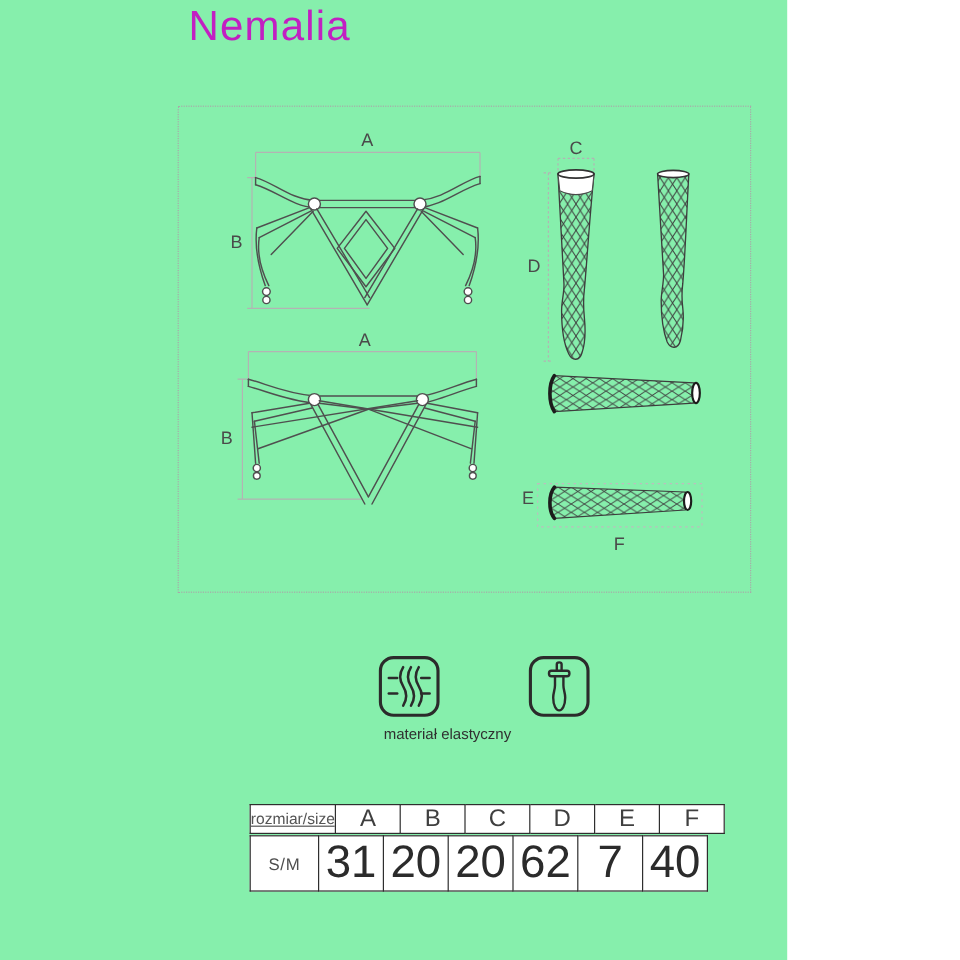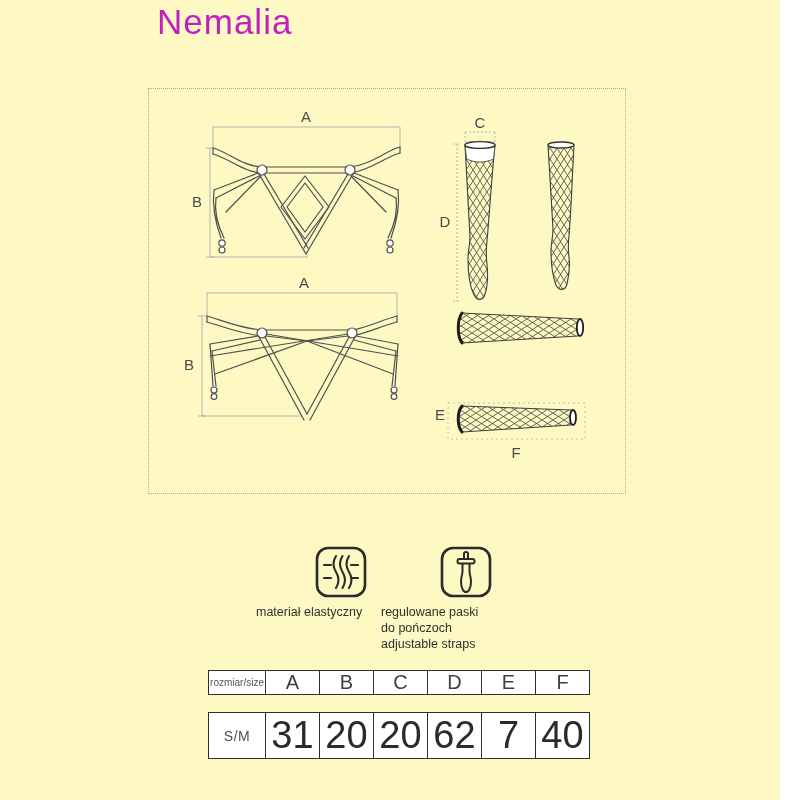--- a/index.html
+++ b/index.html
@@ -1,51 +1,51 @@
 <!DOCTYPE html>
 <html><head>
 <meta charset="utf-8">
 <style>
   html,body{margin:0;padding:0;background:#fff;}
-  .page{position:relative;width:780px;height:800px;background:#fef9c3;overflow:hidden;
+  .page{position:relative;width:656px;height:800px;background:#86efac;overflow:hidden;
         font-family:"Liberation Sans",sans-serif;}
 
   .title{position:absolute;left:157px;top:2px;margin:0;font-size:35px;font-weight:400;
          letter-spacing:1px;color:#c21fc2;}
 
   .dbox{position:absolute;left:148px;top:88px;width:478px;height:406px;
         border:1.5px dotted #a9a9a9;box-sizing:border-box;}
 
   svg{position:absolute;overflow:visible;}
   .svg-front{left:168px;top:110px;}
   .svg-back{left:158px;top:276px;}
   .svg-stockings{left:438px;top:115px;}
   .svg-tube1{left:450px;top:305px;}
   .svg-tube2{left:432px;top:392px;}
 
   .dimlabel{font-size:15px;fill:#4a4a4a;font-family:"Liberation Sans",sans-serif;}
   .belt{stroke:#4f4f4f;stroke-width:1.2;fill:none;stroke-linecap:round;stroke-linejoin:round;}
   .dims{stroke:#b3b3b3;stroke-width:1;fill:none;}
   .dash{stroke:#b3b3b3;stroke-width:1;fill:none;stroke-dasharray:2,2;}
 
-  .feature{position:absolute;top:545px;text-align:left;}
+  .feature{position:absolute;top:545px;text-align:right;}
   .feature-1{left:256px;width:170px;}
   .feature-2{left:381px;width:170px;}
   .feature .icon{position:static;display:block;margin:0 auto;}
   .caption{margin-top:5px;font-size:12.5px;line-height:16px;color:#2f2f2f;}
 
   .tbl{position:absolute;border-collapse:collapse;table-layout:fixed;background:#fff;}
   .tbl-head{left:208px;top:670px;}
-  .tbl-body{left:208px;top:712px;}
+  .tbl-body{left:208px;top:696px;}
   .tbl th,.tbl td{border:1.5px solid #2e2e2e;text-align:center;vertical-align:middle;
                   padding:0;overflow:hidden;}
   .c0{width:57px;}.c{width:54px;}
   .tbl-head tr{height:24px;}
   .tbl-body tr{height:46px;}
-  .hdr-size{font-size:10px;color:#555;font-weight:400;}
+  .hdr-size{font-size:13px;color:#555;font-weight:400;text-decoration:underline;}
   .hdr-letter{font-size:20px;color:#3f3f3f;font-weight:400;}
   .cell-size{font-size:14px;color:#4f4f4f;letter-spacing:0.5px;}
   .cell-val{font-size:38px;color:#2b2b2b;font-weight:400;margin-left:32px;}
 </style>
 </head>
 <body>
 
 <div class="page">
 
   <svg width="0" height="0" style="position:absolute">
@@ -186,25 +186,20 @@
   <div class="feature feature-2">
     <svg class="icon" width="54" height="54" viewBox="0 0 54 54">
       <rect x="3" y="3" width="48" height="48" rx="11" fill="none" stroke="#2b2b2b" stroke-width="2.6"></rect>
       <g stroke="#2b2b2b" stroke-width="2" fill="none">
         <path d="M25,14 V8.5 C25,7.5 26,7 27,7 C28,7 29,7.5 29,8.5 V14"></path>
         <rect x="18.5" y="14" width="17" height="4.5" rx="2"></rect>
         <path d="M23.5,18.5 L23.5,26 C23.5,30 22,32 22,36.5 C22,43 24.5,47 27,47
                  C29.5,47 32,43 32,36.5 C32,32 30.5,30 30.5,26 L30.5,18.5"></path>
       </g>
     </svg>
-    <div class="caption">
-      <div>regulowane paski</div>
-      <div>do pończoch</div>
-      <div>adjustable straps</div>
-    </div>
   </div>
 
   <table class="tbl tbl-head">
     <colgroup>
         <col class="c0">
         <col class="c">
         <col class="c">
         <col class="c">
         <col class="c">
         <col class="c">

